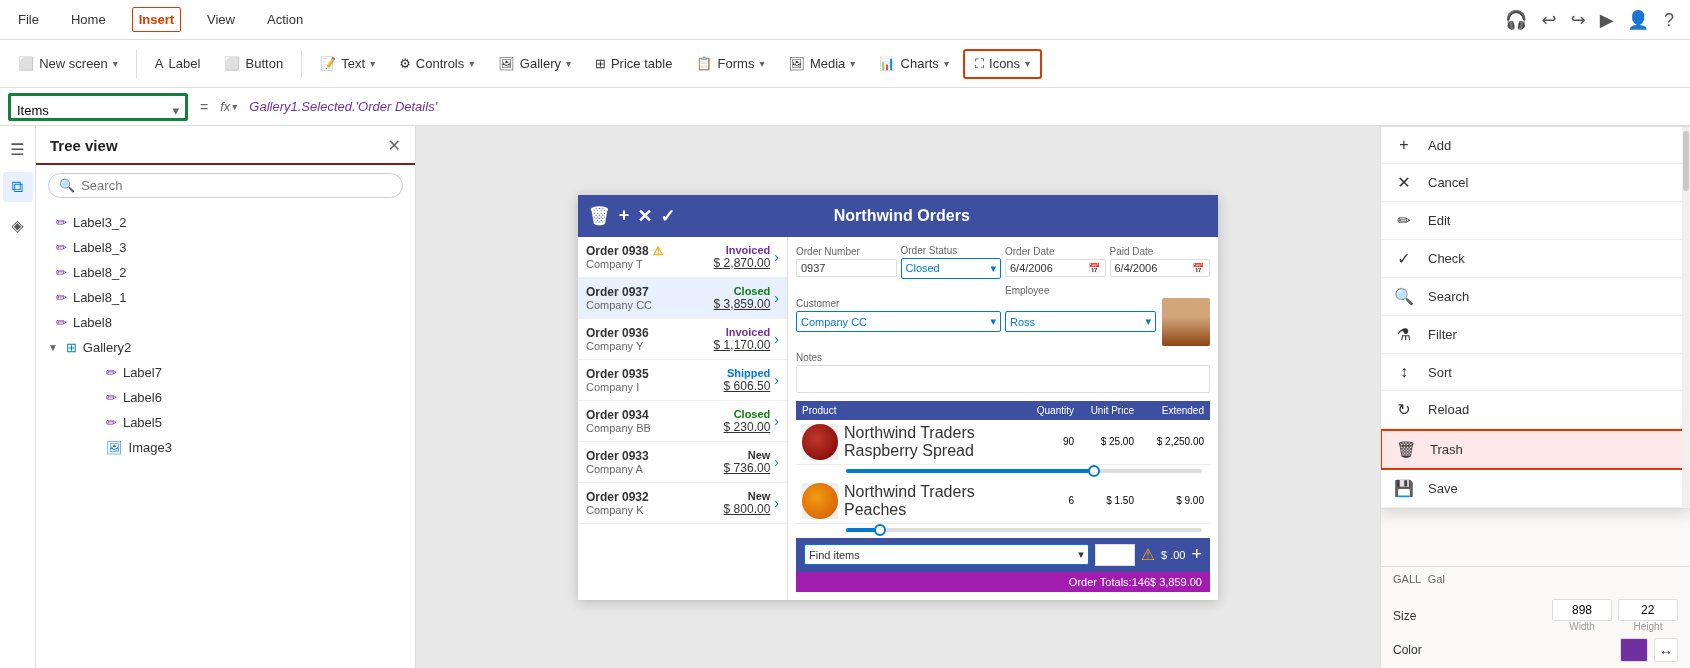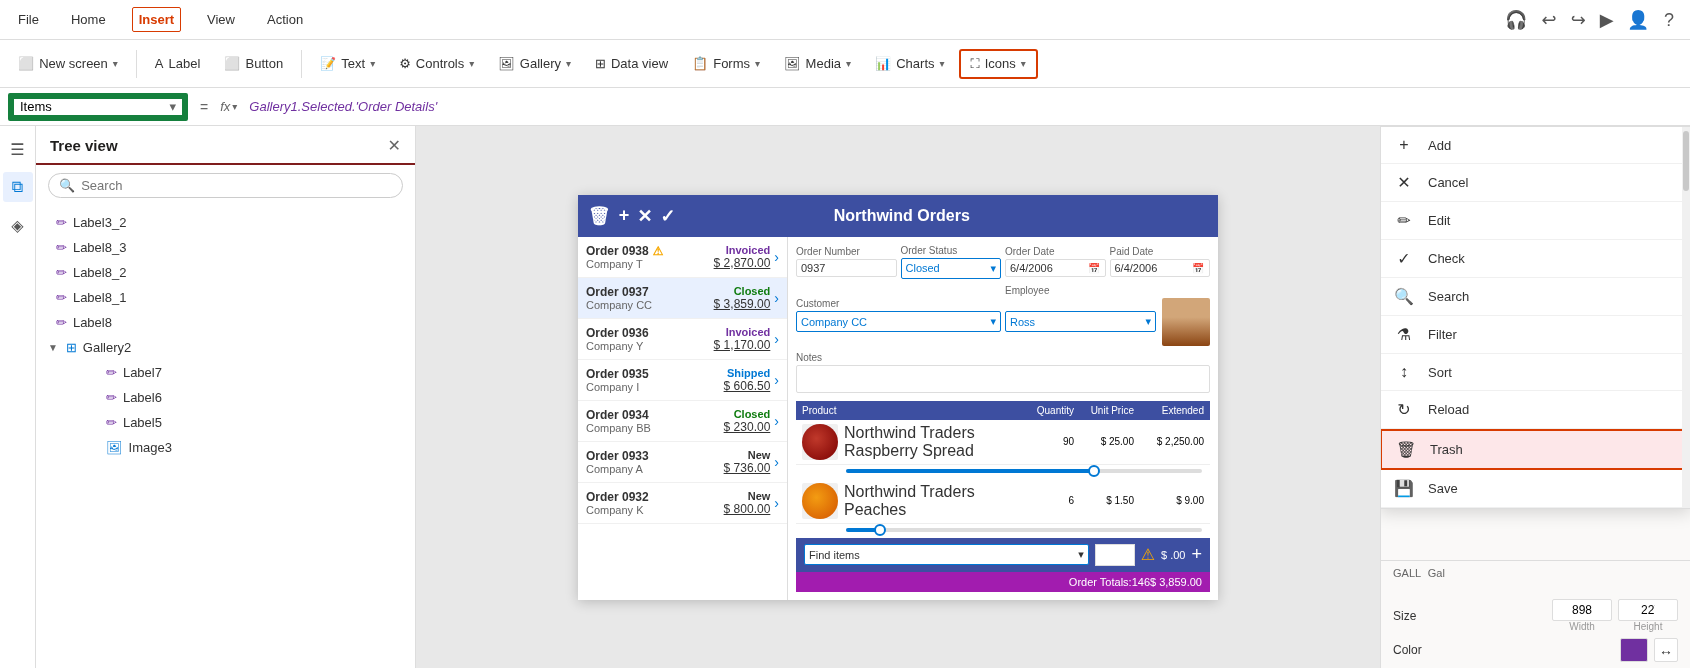--- a/index.html
+++ b/index.html
@@ -25,23 +25,23 @@
     .toolbar-sep { width: 1px; height: 28px; background: #ddd; margin: 0 4px; }
     .chevron { font-size: 10px; color: #666; }
 
     
     .formula-bar {
       display: flex; align-items: center; height: 38px;
       background: #fff; border-bottom: 1px solid #ddd;
       padding: 0 8px; gap: 6px;
     }
     .formula-dropdown {
-      width: 180px; height: 28px; border: 6px solid #15803d;
+      width: 180px; height: 28px; border: 3px solid #15803d;
       border-radius: 2px; padding: 0 6px; font-size: 13px;
-      display: flex; align-items: flex-start; justify-content: space-between;
+      display: flex; align-items: flex-end; justify-content: space-between;
       background: #fff; cursor: pointer;
     }
     .formula-eq { color: #666; font-size: 14px; padding: 0 6px; }
     .formula-fx { color: #666; font-size: 13px; display: flex; align-items: center; gap: 2px; cursor: pointer; }
     .formula-input {
       flex: 1; font-size: 13px; color: #7030a0; font-style: italic;
       padding: 2px 6px; border: none; outline: none; background: transparent;
     }
 
     
@@ -250,21 +250,21 @@
     <span>Controls</span>
     <span class="chevron">▾</span>
   </button>
   <button class="toolbar-btn">
     <span>🖼</span>
     <span>Gallery</span>
     <span class="chevron">▾</span>
   </button>
   <button class="toolbar-btn">
     <span>⊞</span>
-    <span>Data view</span>
+    <span>Price table</span>
   </button>
   <button class="toolbar-btn">
     <span>📋</span>
     <span>Forms</span>
     <span class="chevron">▾</span>
   </button>
   <button class="toolbar-btn">
     <span>🖼</span>
     <span>Media</span>
     <span class="chevron">▾</span>
@@ -629,21 +629,21 @@
         <span>Save</span>
       </div>
 
       <div style="position:absolute; right:0; top:0; bottom:0; width:8px; background:#f0f0f0;">
         <div style="width:6px; height:60px; background:#c8c8c8; border-radius:3px; margin:4px auto;"></div>
       </div>
     </div>
 
     <div style="position:absolute; bottom:0; left:0; right:0; border-top:1px solid #ddd; background:#faf9f8; padding:6px 12px;">
 
-      <div style="font-size:11px; color:#666; margin-bottom:20px;">
+      <div style="font-size:11px; color:#666; margin-bottom:14px;">
         <span>GALL</span>
         <span style="margin-left:4px;">Gal</span>
       </div>
 
       <div style="display:flex; align-items:center; justify-content:space-between; margin-bottom:6px;">
         <span style="font-size:12px; color:#333;">Size</span>
         <div style="display:flex; gap:6px;">
           <div style="display:flex; flex-direction:column; align-items:center;">
             <input type="text" value="898" style="width: 60px; border: 1px solid rgb(221, 221, 221); border-radius: 2px; padding: 3px 6px; font-size: 12px; text-align: center;">
             <span style="font-size:10px; color:#999;">Width</span>

